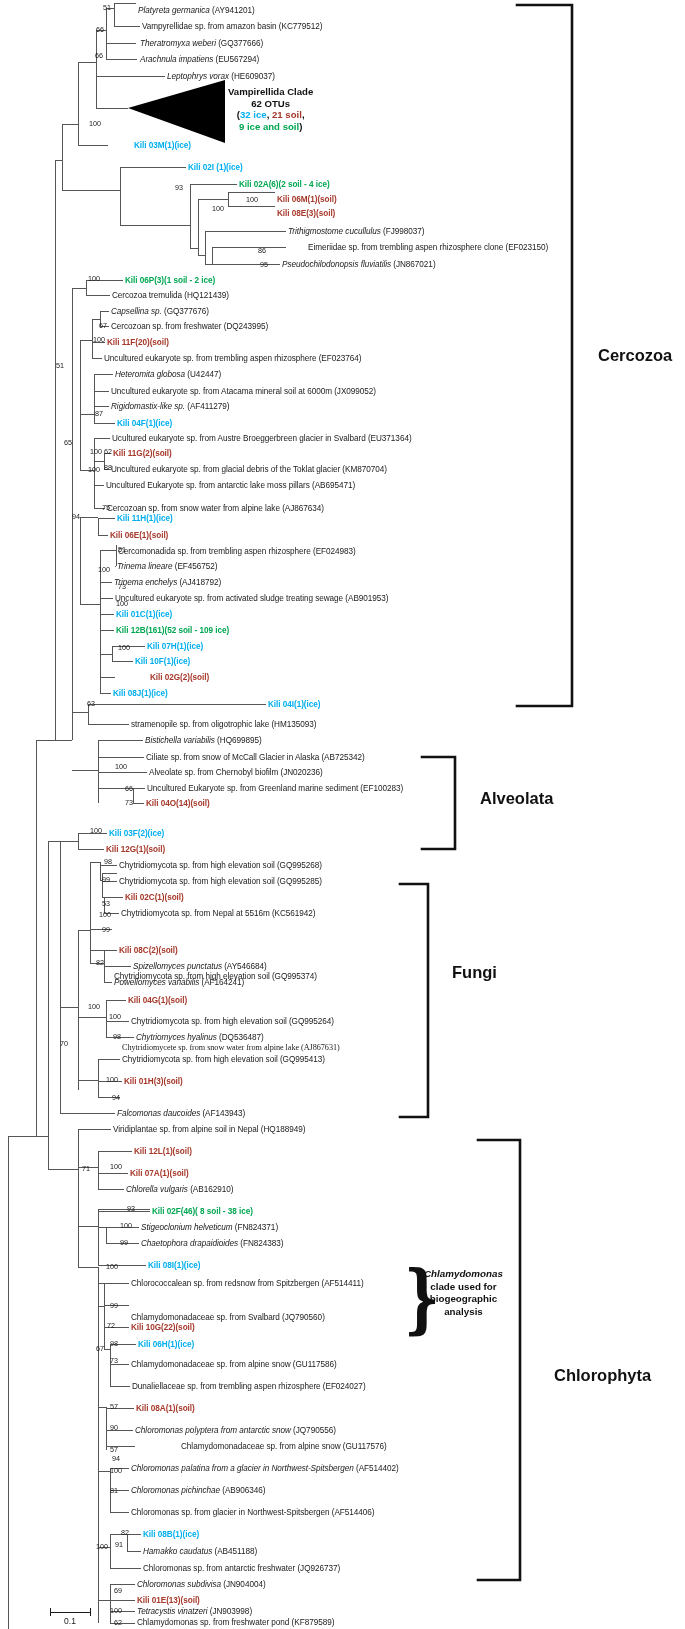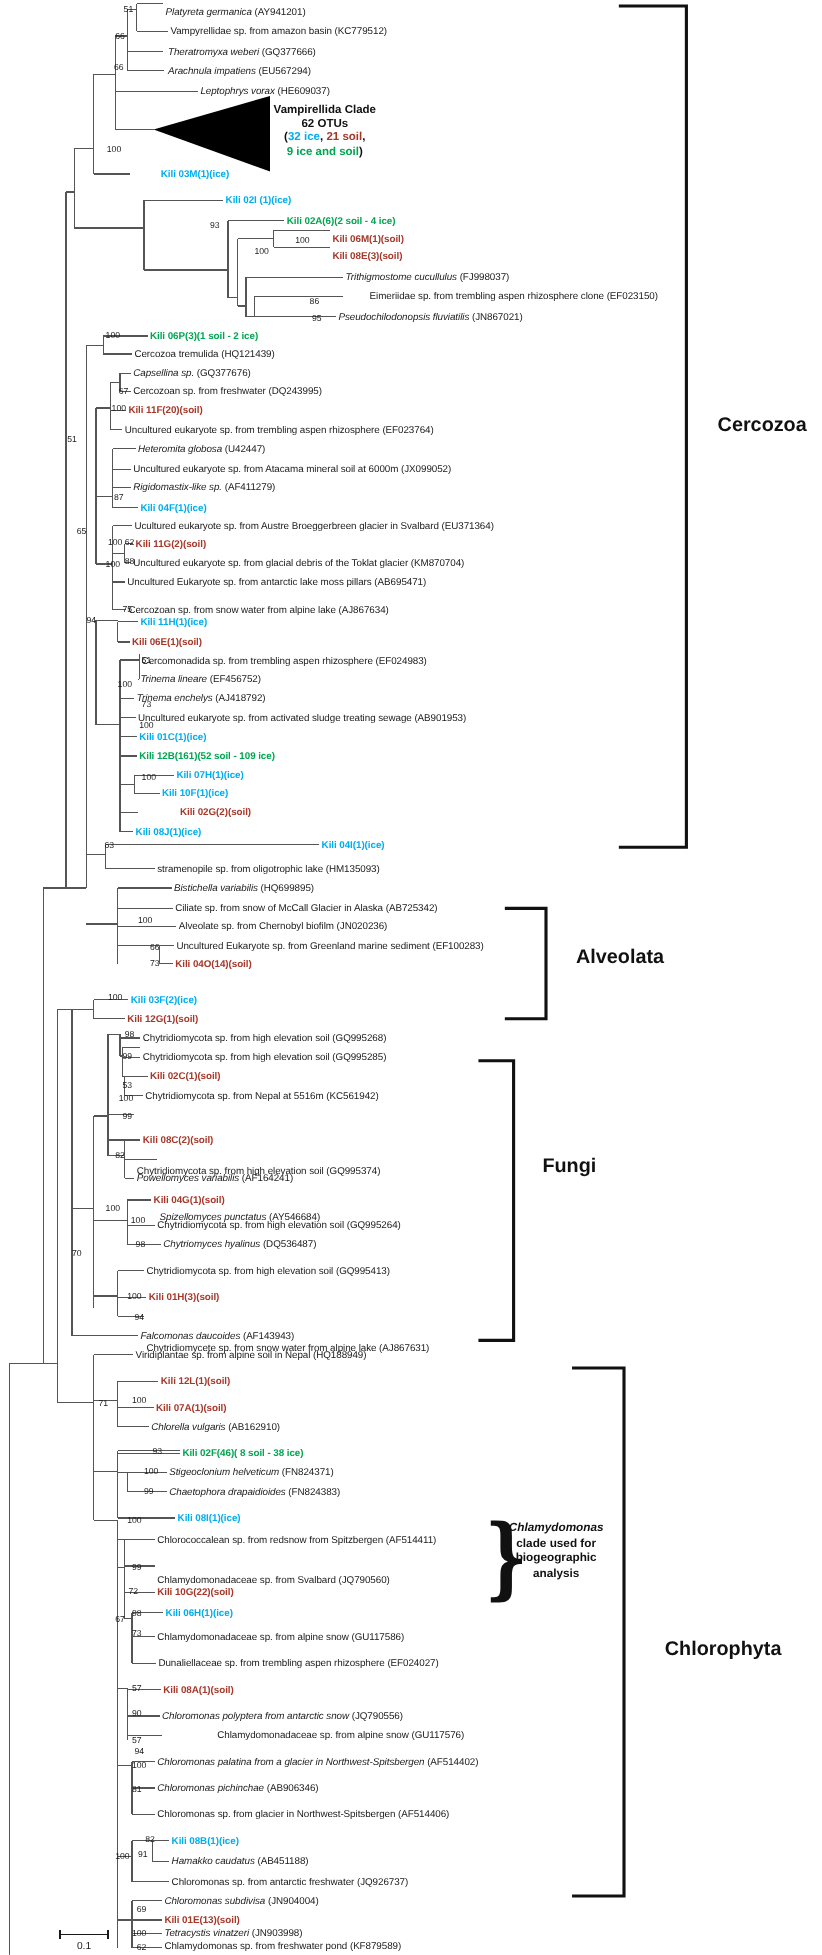--- a/index.html
+++ b/index.html
@@ -404,28 +404,28 @@
     <div class="leaf " style="left: 147px; top: 788px;"><span>Uncultured Eukaryote sp. from Greenland marine sediment</span><span class="sp"> (EF100283)</span></div>
     <div class="leaf soil" style="left: 146px; top: 803px;"><span>Kili 04O(14)(soil)</span></div>
     <div class="leaf ice" style="left: 109px; top: 833px;"><span>Kili 03F(2)(ice)</span></div>
     <div class="leaf soil" style="left: 106px; top: 849px;"><span>Kili 12G(1)(soil)</span></div>
     <div class="leaf " style="left: 119px; top: 865px;"><span>Chytridiomycota sp. from high elevation soil</span><span class="sp"> (GQ995268)</span></div>
     <div class="leaf " style="left: 119px; top: 881px;"><span>Chytridiomycota sp. from high elevation soil</span><span class="sp"> (GQ995285)</span></div>
     <div class="leaf soil" style="left: 125px; top: 897px;"><span>Kili 02C(1)(soil)</span></div>
     <div class="leaf " style="left: 121px; top: 913px;"><span>Chytridiomycota sp. from Nepal at 5516m</span><span class="sp"> (KC561942)</span></div>
     <div class="leaf " style="left: 114px; top: 929px; margin-top: 47px;"><span>Chytridiomycota sp. from high elevation soil</span><span class="sp"> (GQ995374)</span></div>
     <div class="leaf soil" style="left: 119px; top: 950px;"><span>Kili 08C(2)(soil)</span></div>
-    <div class="leaf ital" style="left: 133px; top: 966px; margin-top: 48px;"><span>Spizellomyces punctatus</span><span class="sp"> (AY546684)</span></div>
+    <div class="leaf ital" style="left: 133px; top: 966px;"><span>Spizellomyces punctatus</span><span class="sp"> (AY546684)</span></div>
     <div class="leaf ital" style="left: 114px; top: 982px;"><span>Powellomyces variabilis</span><span class="sp"> (AF164241)</span></div>
     <div class="leaf soil" style="left: 128px; top: 1000px;"><span>Kili 04G(1)(soil)</span></div>
     <div class="leaf " style="left: 131px; top: 1021px;"><span>Chytridiomycota sp. from high elevation soil</span><span class="sp"> (GQ995264)</span></div>
     <div class="leaf ital" style="left: 136px; top: 1037px;"><span>Chytriomyces hyalinus</span><span class="sp"> (DQ536487)</span></div>
     <div class="leaf " style="left: 122px; top: 1059px;"><span>Chytridiomycota sp. from high elevation soil</span><span class="sp"> (GQ995413)</span></div>
     <div class="leaf soil" style="left: 124px; top: 1081px;"><span>Kili 01H(3)(soil)</span></div>
-    <div class="leaf " style="left: 122px; top: 1123px;"><span>Chytridiomycete sp. from snow water from alpine lake</span><span class="sp"> (AJ867631)</span></div>
+    <div class="leaf " style="left: 122px; top: 1047px; font-family: Liberation Serif, serif;"><span>Chytridiomycete sp. from snow water from alpine lake</span><span class="sp"> (AJ867631)</span></div>
     <div class="leaf ital" style="left: 117px; top: 1113px;"><span>Falcomonas daucoides</span><span class="sp"> (AF143943)</span></div>
     <div class="leaf " style="left: 113px; top: 1129px;"><span>Viridiplantae sp. from alpine soil in Nepal</span><span class="sp"> (HQ188949)</span></div>
     <div class="leaf soil" style="left: 134px; top: 1151px;"><span>Kili 12L(1)(soil)</span></div>
     <div class="leaf soil" style="left: 130px; top: 1173px;"><span>Kili 07A(1)(soil)</span></div>
     <div class="leaf ital" style="left: 126px; top: 1189px;"><span>Chlorella vulgaris</span><span class="sp"> (AB162910)</span></div>
     <div class="leaf both" style="left: 152px; top: 1211px;"><span>Kili 02F(46)( 8 soil - 38 ice)</span></div>
     <div class="leaf ital" style="left: 141px; top: 1227px;"><span>Stigeoclonium helveticum</span><span class="sp"> (FN824371)</span></div>
     <div class="leaf ital" style="left: 141px; top: 1243px;"><span>Chaetophora drapaidioides</span><span class="sp"> (FN824383)</span></div>
     <div class="leaf ice" style="left: 148px; top: 1265px;"><span>Kili 08I(1)(ice)</span></div>
     <div class="leaf " style="left: 131px; top: 1283px;"><span>Chlorococcalean sp. from redsnow from Spitzbergen</span><span class="sp"> (AF514411)</span></div>

